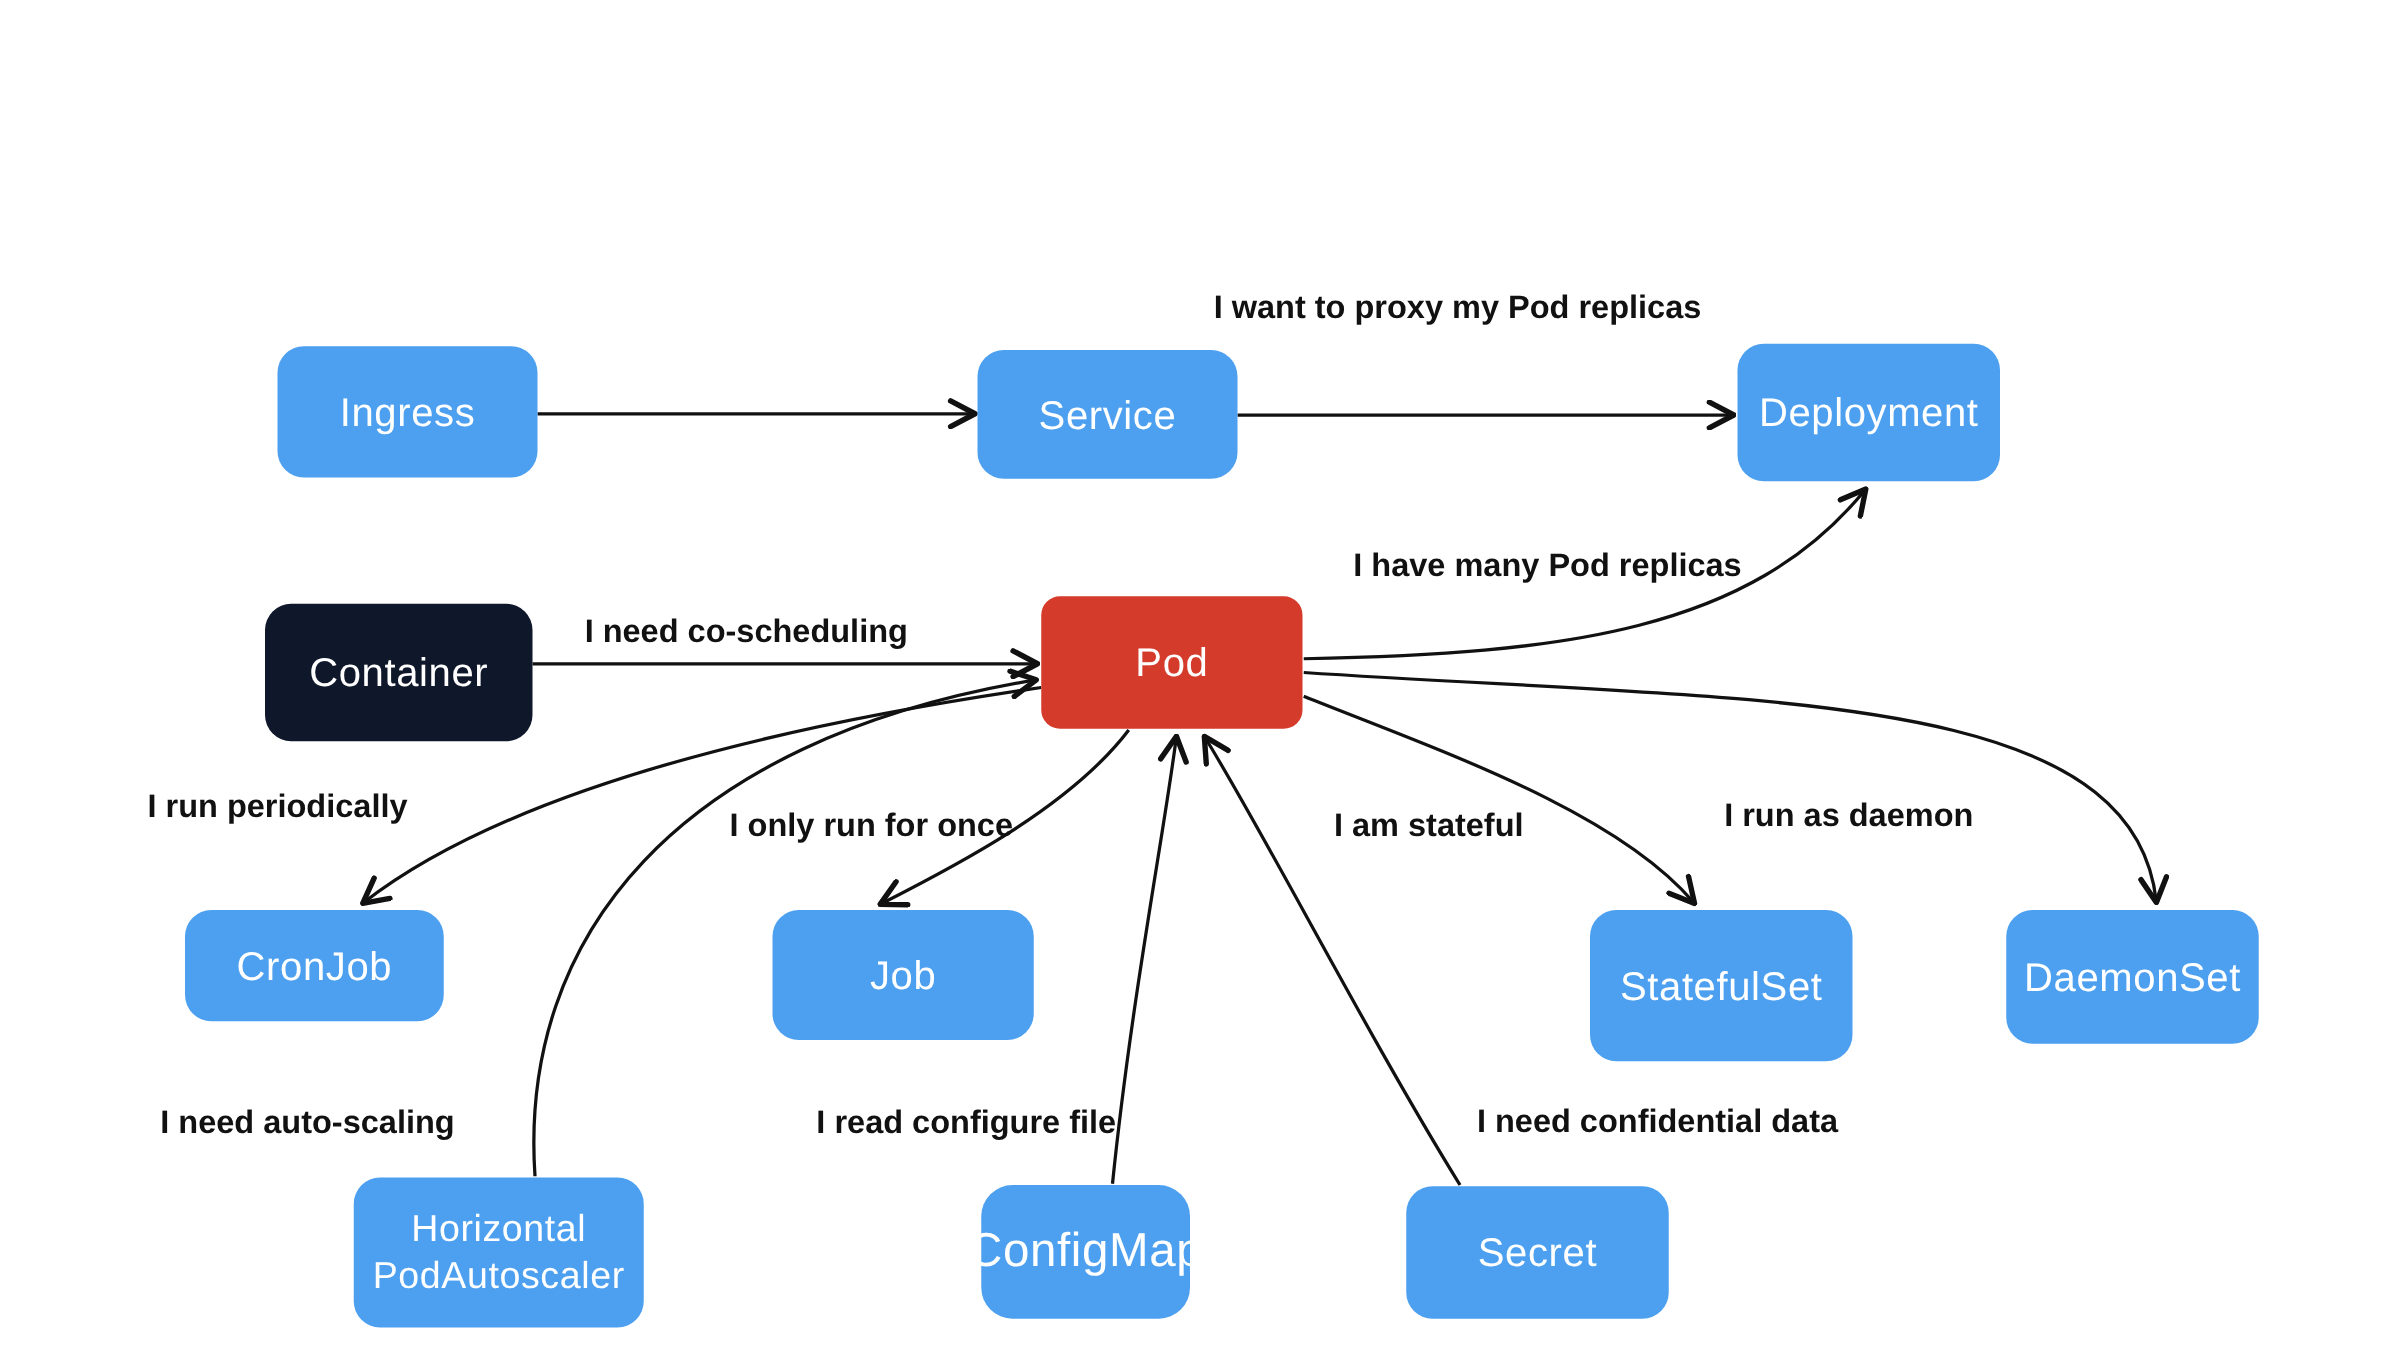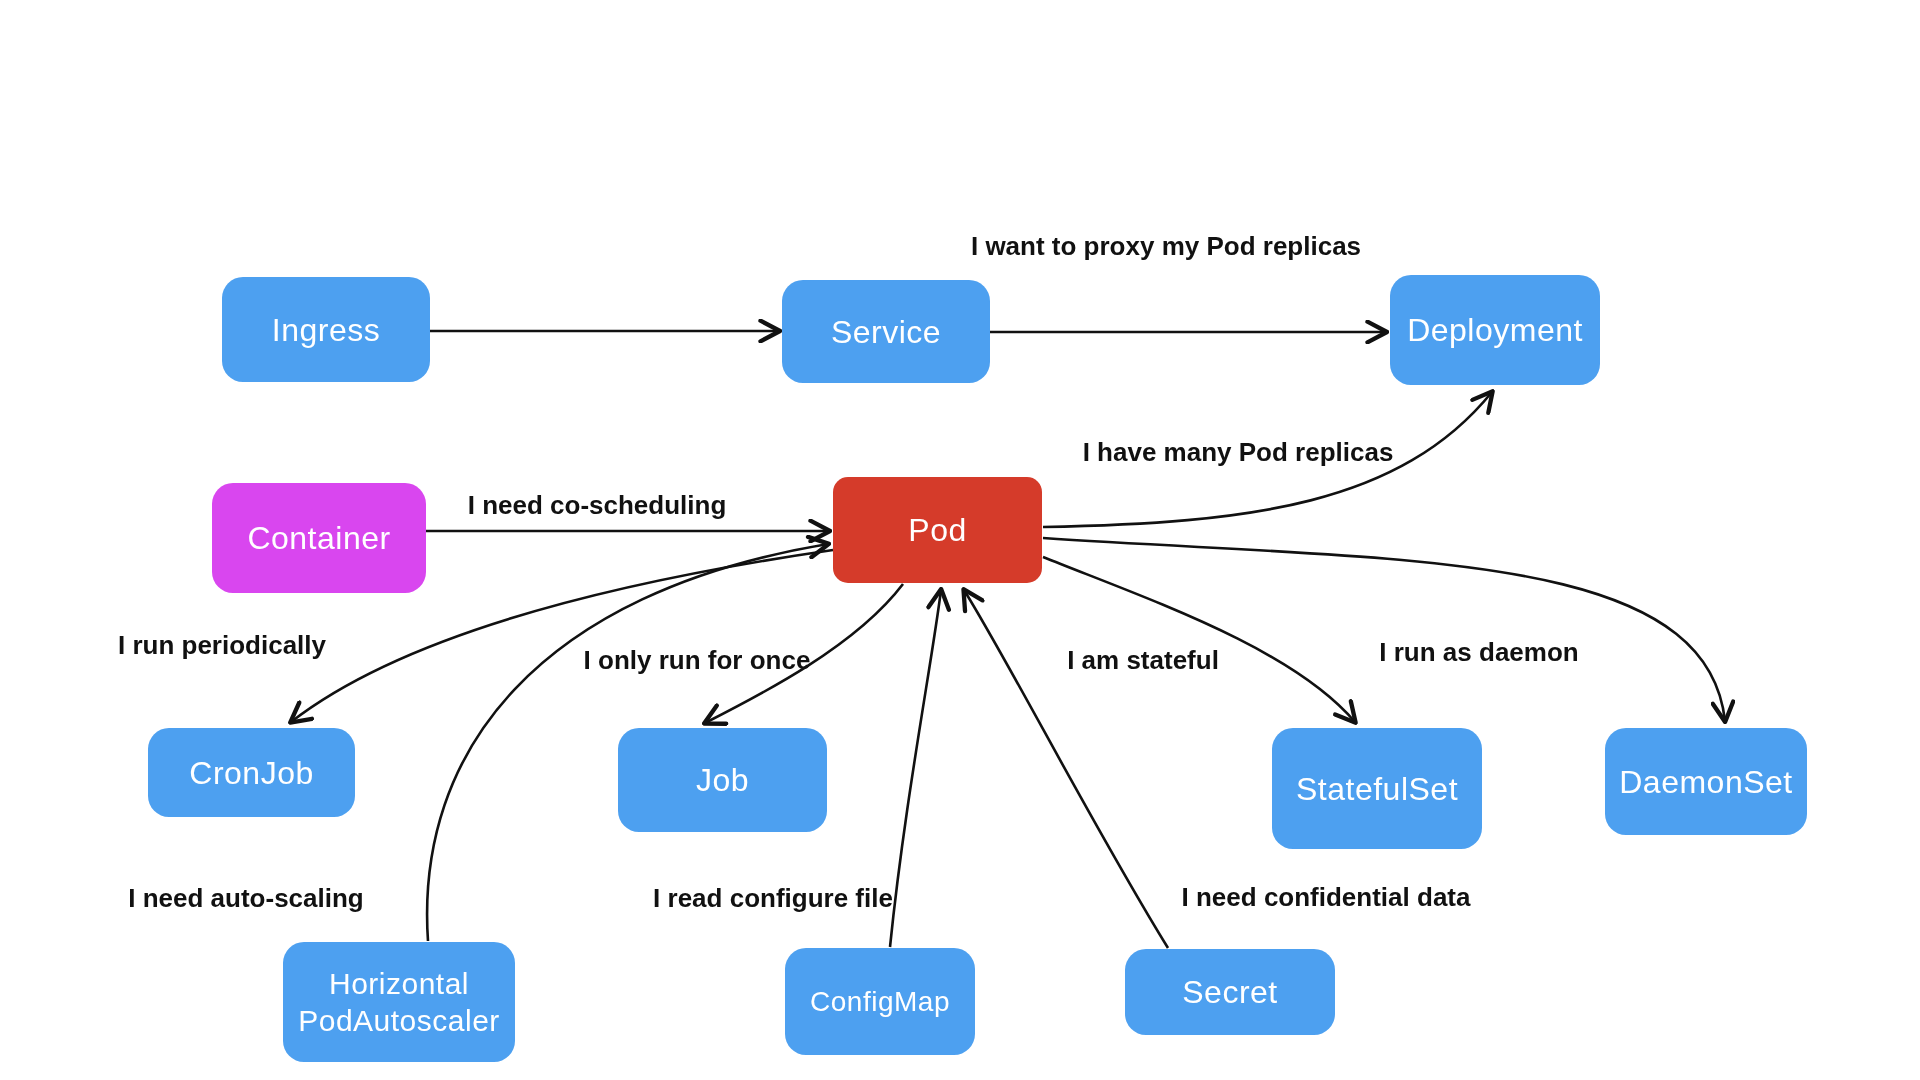--- a/index.html
+++ b/index.html
@@ -17,35 +17,35 @@
     position:absolute;
     border-radius:21px;
     display:flex;align-items:center;justify-content:center;
     color:#ffffff;
     font-size:32px;
     line-height:1.25;
     text-align:center;
     letter-spacing:0.5px;
   }
   .node-blue{background:#4DA0F0;}
-  .node-pink{background:#d946ef;}
+  .node-pink{background:#0f172a;}
   .node-red{background:#D53B2A;}
 
   #node-ingress    {left:222px; top:277px; width:208px; height:105px;}
   #node-service    {left:782px; top:280px; width:208px; height:103px;}
   #node-deployment {left:1390px;top:275px; width:210px; height:110px;}
   #node-container  {left:212px; top:483px; width:214px; height:110px;}
   #node-pod        {left:833px; top:477px; width:209px; height:106px;border-radius:15px;}
   #node-cronjob    {left:148px; top:728px; width:207px; height:89px;}
   #node-job        {left:618px; top:728px; width:209px; height:104px;}
   #node-statefulset{left:1272px;top:728px; width:210px; height:121px;}
   #node-daemonset  {left:1605px;top:728px; width:202px; height:107px;}
   #node-hpa        {left:283px; top:942px; width:232px; height:120px; font-size:30px; padding:0 8px; box-sizing:border-box;}
-  #node-configmap  {left:785px; top:948px; width:190px; height:107px; font-size:28px;}
-  #node-secret     {left:1125px;top:949px; width:210px; height:86px;}
+  #node-configmap  {left:785px; top:948px; width:167px; height:107px; font-size:38px;border-radius:25px;}
+  #node-secret     {left:1125px;top:949px; width:210px; height:106px;}
 
   .edge-label{
     position:absolute;
     transform:translate(-50%,-50%);
     color:#111111;
     font-size:26px;
     font-weight:700;
     white-space:nowrap;
   }
   #label-expose      {left:543px;  top:242px;}

